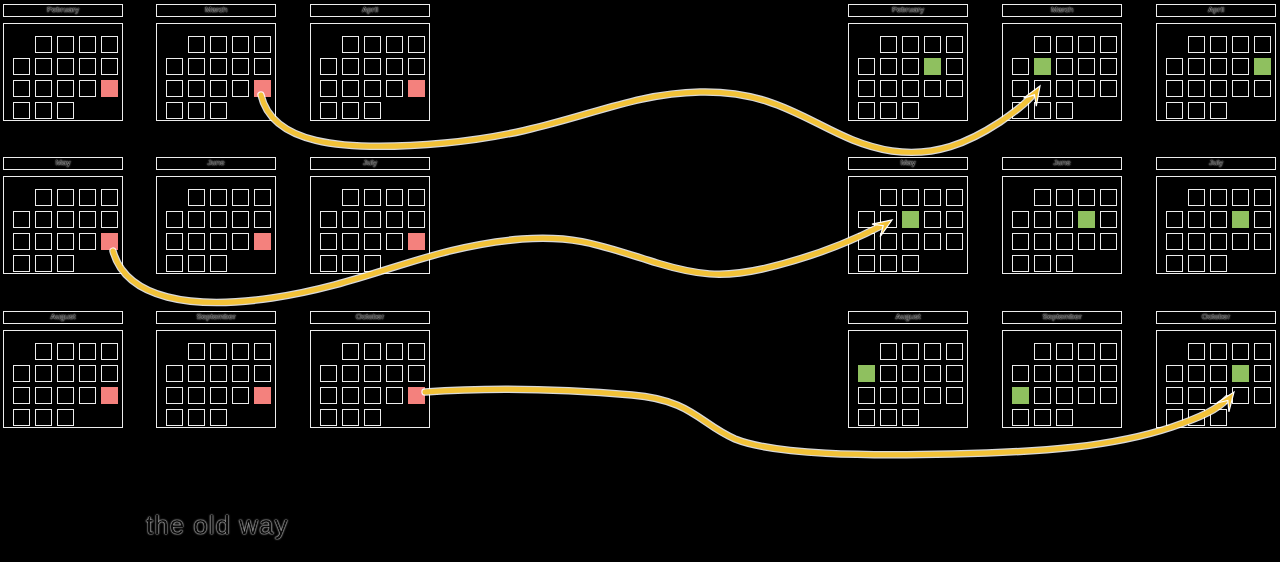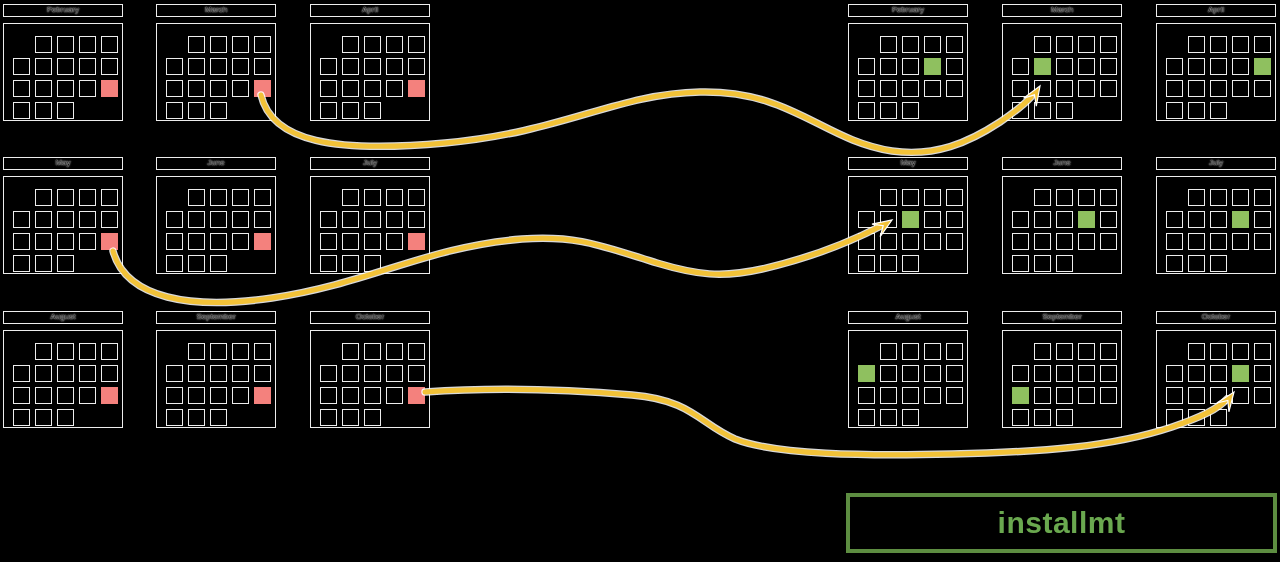--- a/index.html
+++ b/index.html
@@ -455,18 +455,16 @@
       <path class="arrow-main" fill="none" stroke="#f2c238" stroke-width="5" stroke-linecap="round" d="M 113 251 C 126 299 192 310 272 298 C 372 283 425 247 522 239 C 577 235 602 246 657 263 C 697 275 722 278 762 269 C 810 258 852 241 881 226"></path>
       <path class="arrowhead-shape" fill="#f2c238" stroke="#ffffff" stroke-width="1.2" d="M 892 220 L 880.1500519716496 236.6381709248762 L 883.2358925649703 225.69147791590703 L 871.9804664464243 224.05811240569483 Z"></path>
     </g>
     <g>
       <path class="arrow-under" fill="none" stroke="#ffffff" stroke-width="7.5" stroke-linecap="round" opacity="0.85" d="M 425 392 C 498 387 562 389 632 395 C 692 400 700 424 735 439 C 775 455 865 456 952 454 C 1042 452 1112 447 1172 427 C 1202 417 1218 409 1227 399"></path>
       <path class="arrow-main" fill="none" stroke="#f2c238" stroke-width="5" stroke-linecap="round" d="M 425 392 C 498 387 562 389 632 395 C 692 400 700 424 735 439 C 775 455 865 456 952 454 C 1042 452 1112 447 1172 427 C 1202 417 1218 409 1227 399"></path>
       <path class="arrowhead-shape" fill="#f2c238" stroke="#ffffff" stroke-width="1.2" d="M 1234 392 L 1228.899707664255 411.77971228531754 L 1227.8576441135438 400.4542275912182 L 1216.764452748631 402.96293350093043 Z"></path>
     </g>
   </svg>
 
-
-  <div class="installmt-box" style="border-color: rgb(93, 141, 65);">
-    <span class="installmt-text" style="color: rgb(106, 168, 79);">installmt</span>
-  </div>
+  <div class="old-way-label">the old way</div>
+
 
 </div>
 
 </body></html>

